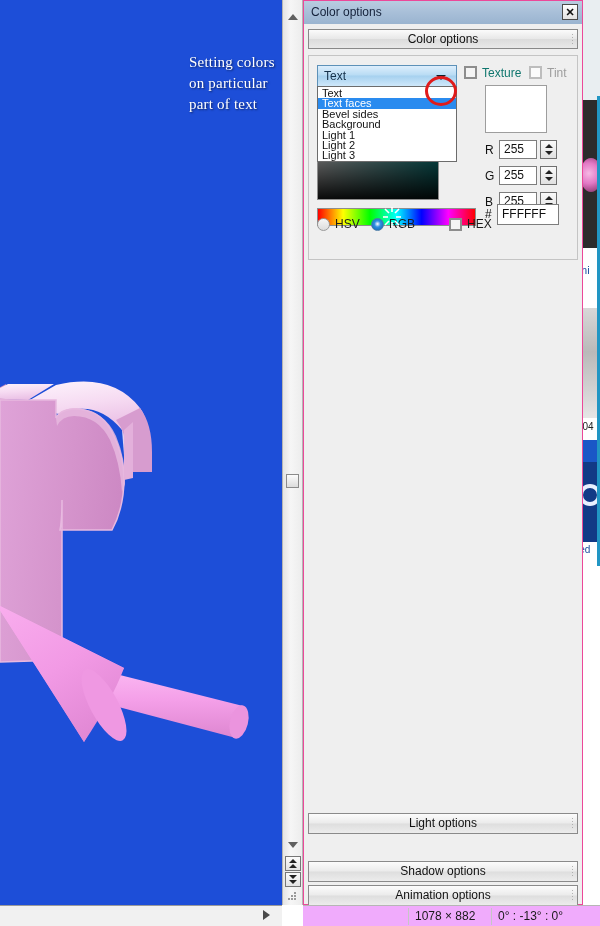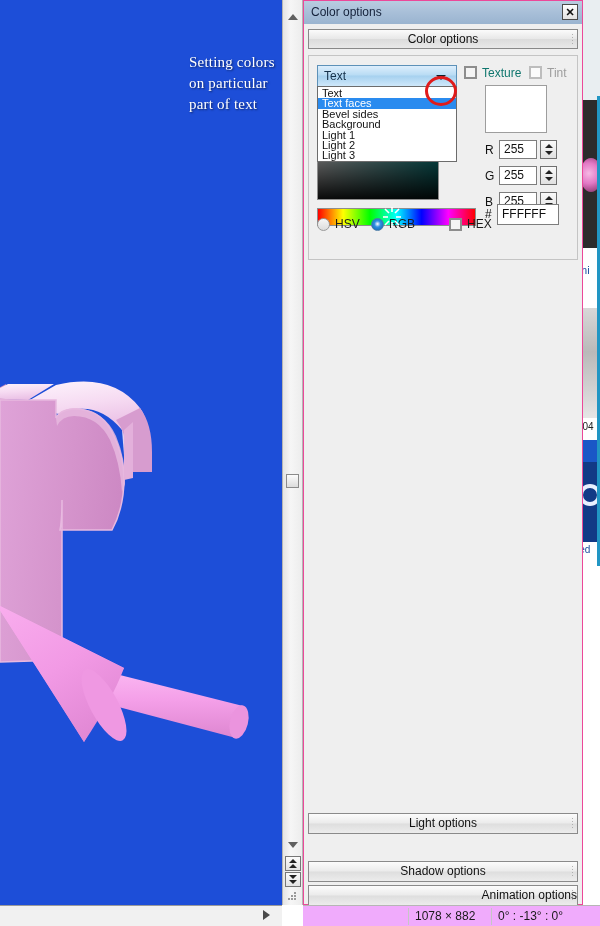--- a/index.html
+++ b/index.html
@@ -398,21 +398,21 @@
       </div>
 
       <div class="red-circle"></div>
 
       <div class="opt-btn" style="top:789px;">
         <span>Light options</span><span class="grip"></span>
       </div>
       <div class="opt-btn" style="top:837px;">
         <span>Shadow options</span><span class="grip"></span>
       </div>
-      <div class="opt-btn" style="top:861px;text-align:right;">
+      <div class="opt-btn" style="top:861px;">
         <span>Animation options</span><span class="grip"></span>
       </div>
     </div>
   </div>
 
   <div class="statusbar">
     <div class="st-cell" style="left:105px;">1078 × 882</div>
     <div class="st-cell" style="left:188px;">0° : -13° : 0°</div>
     <div class="st-grip">
       <i style="left:0;top:7px;"></i>

